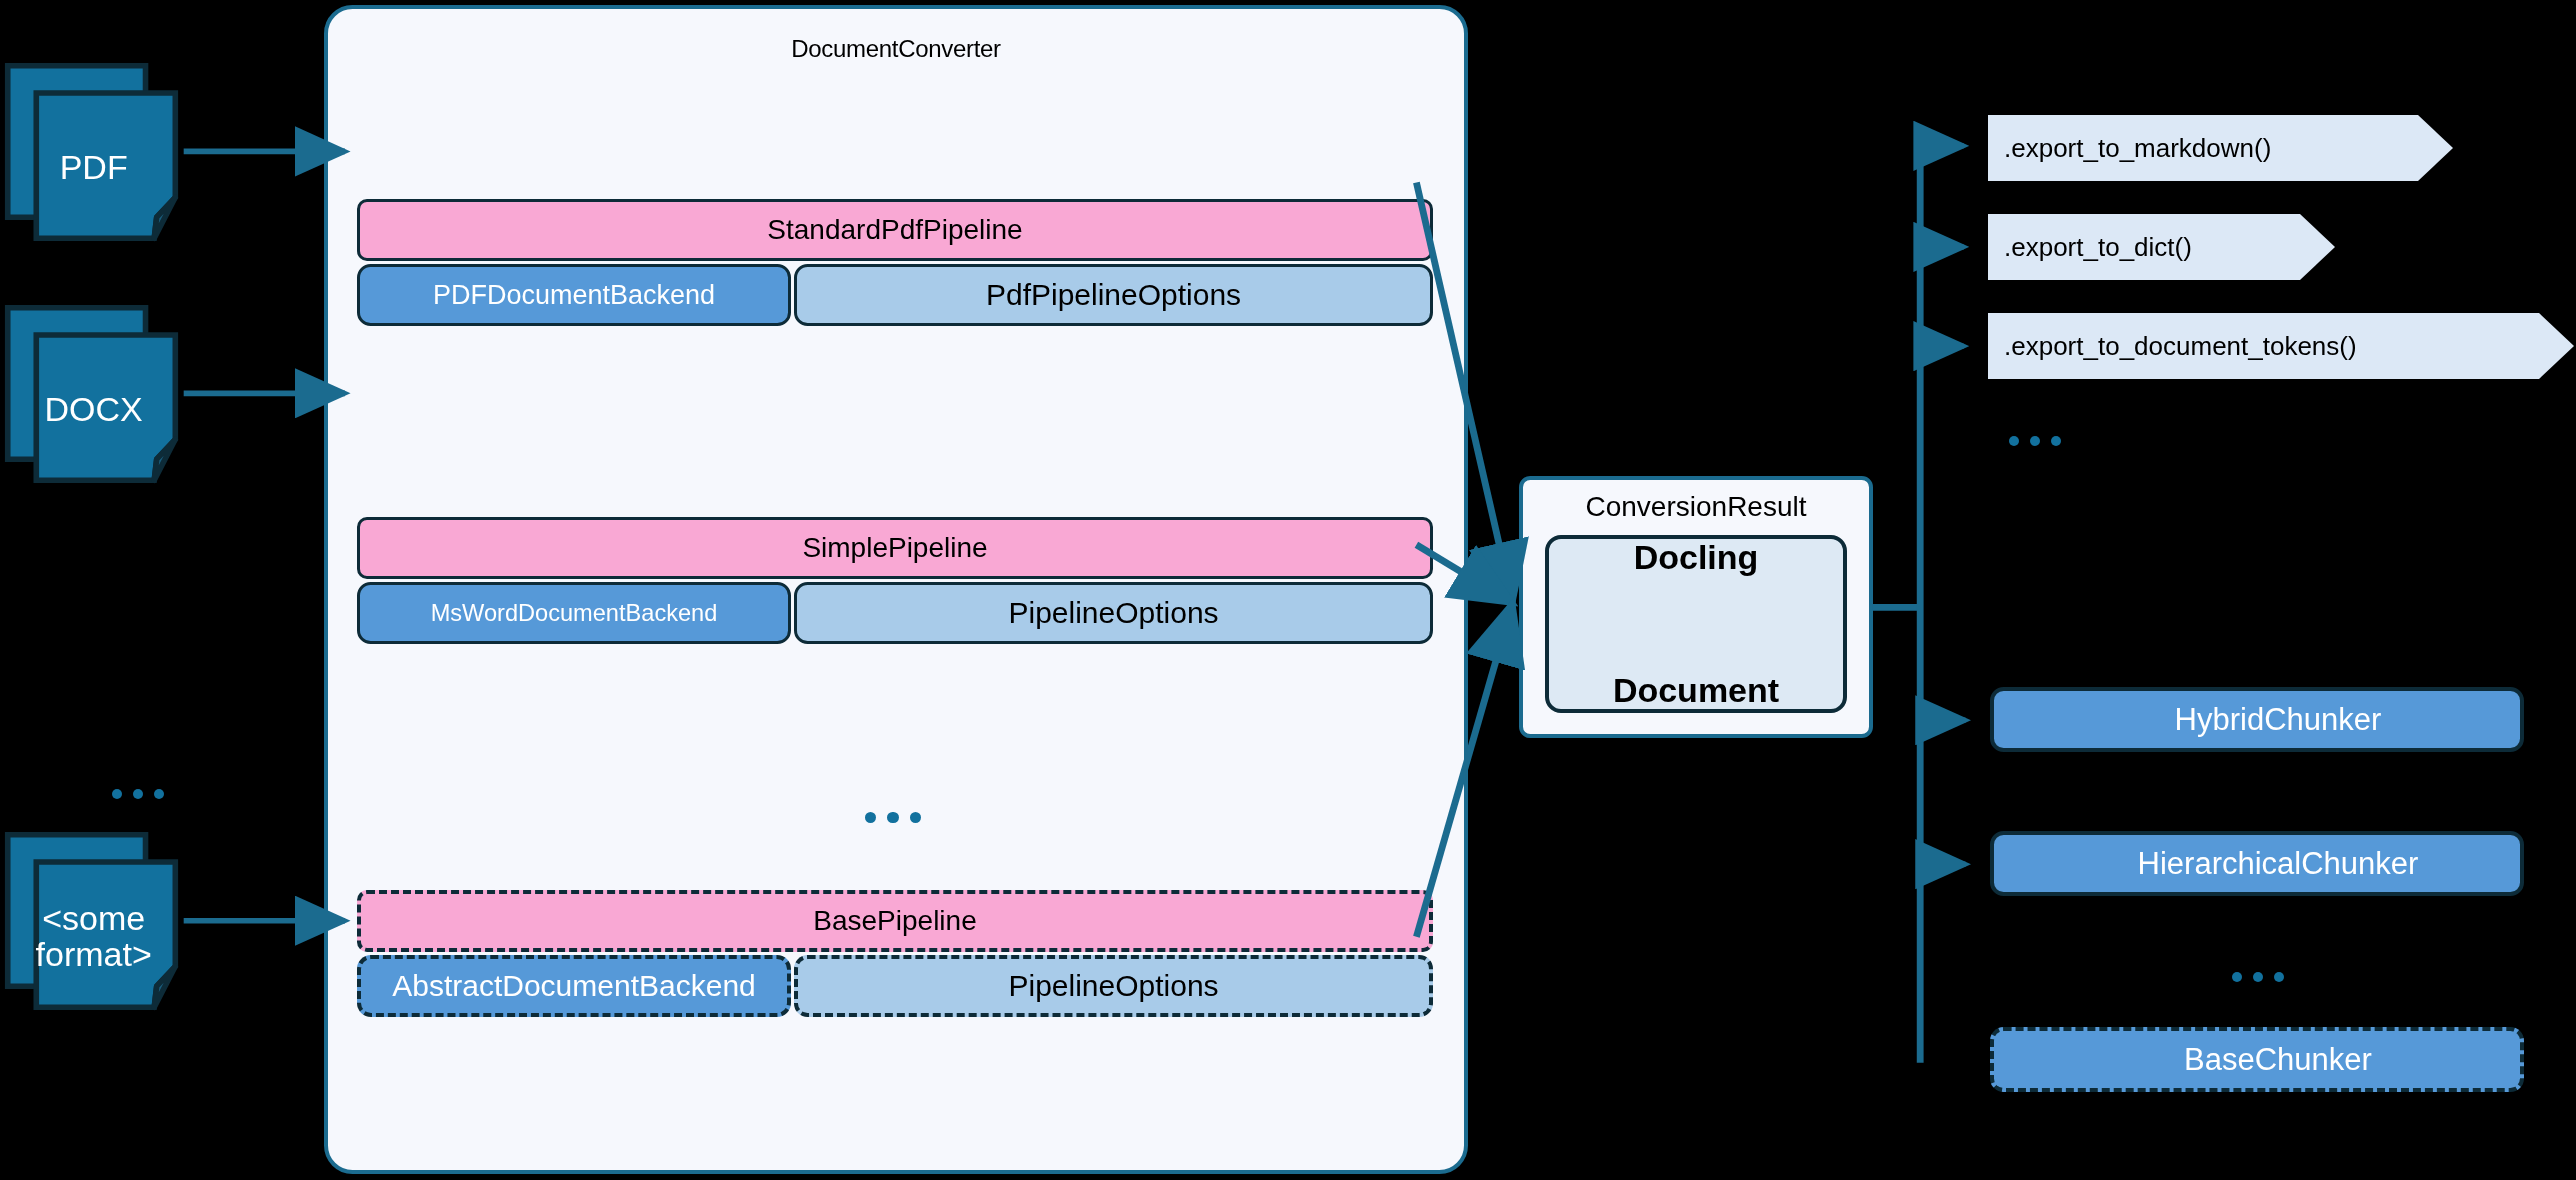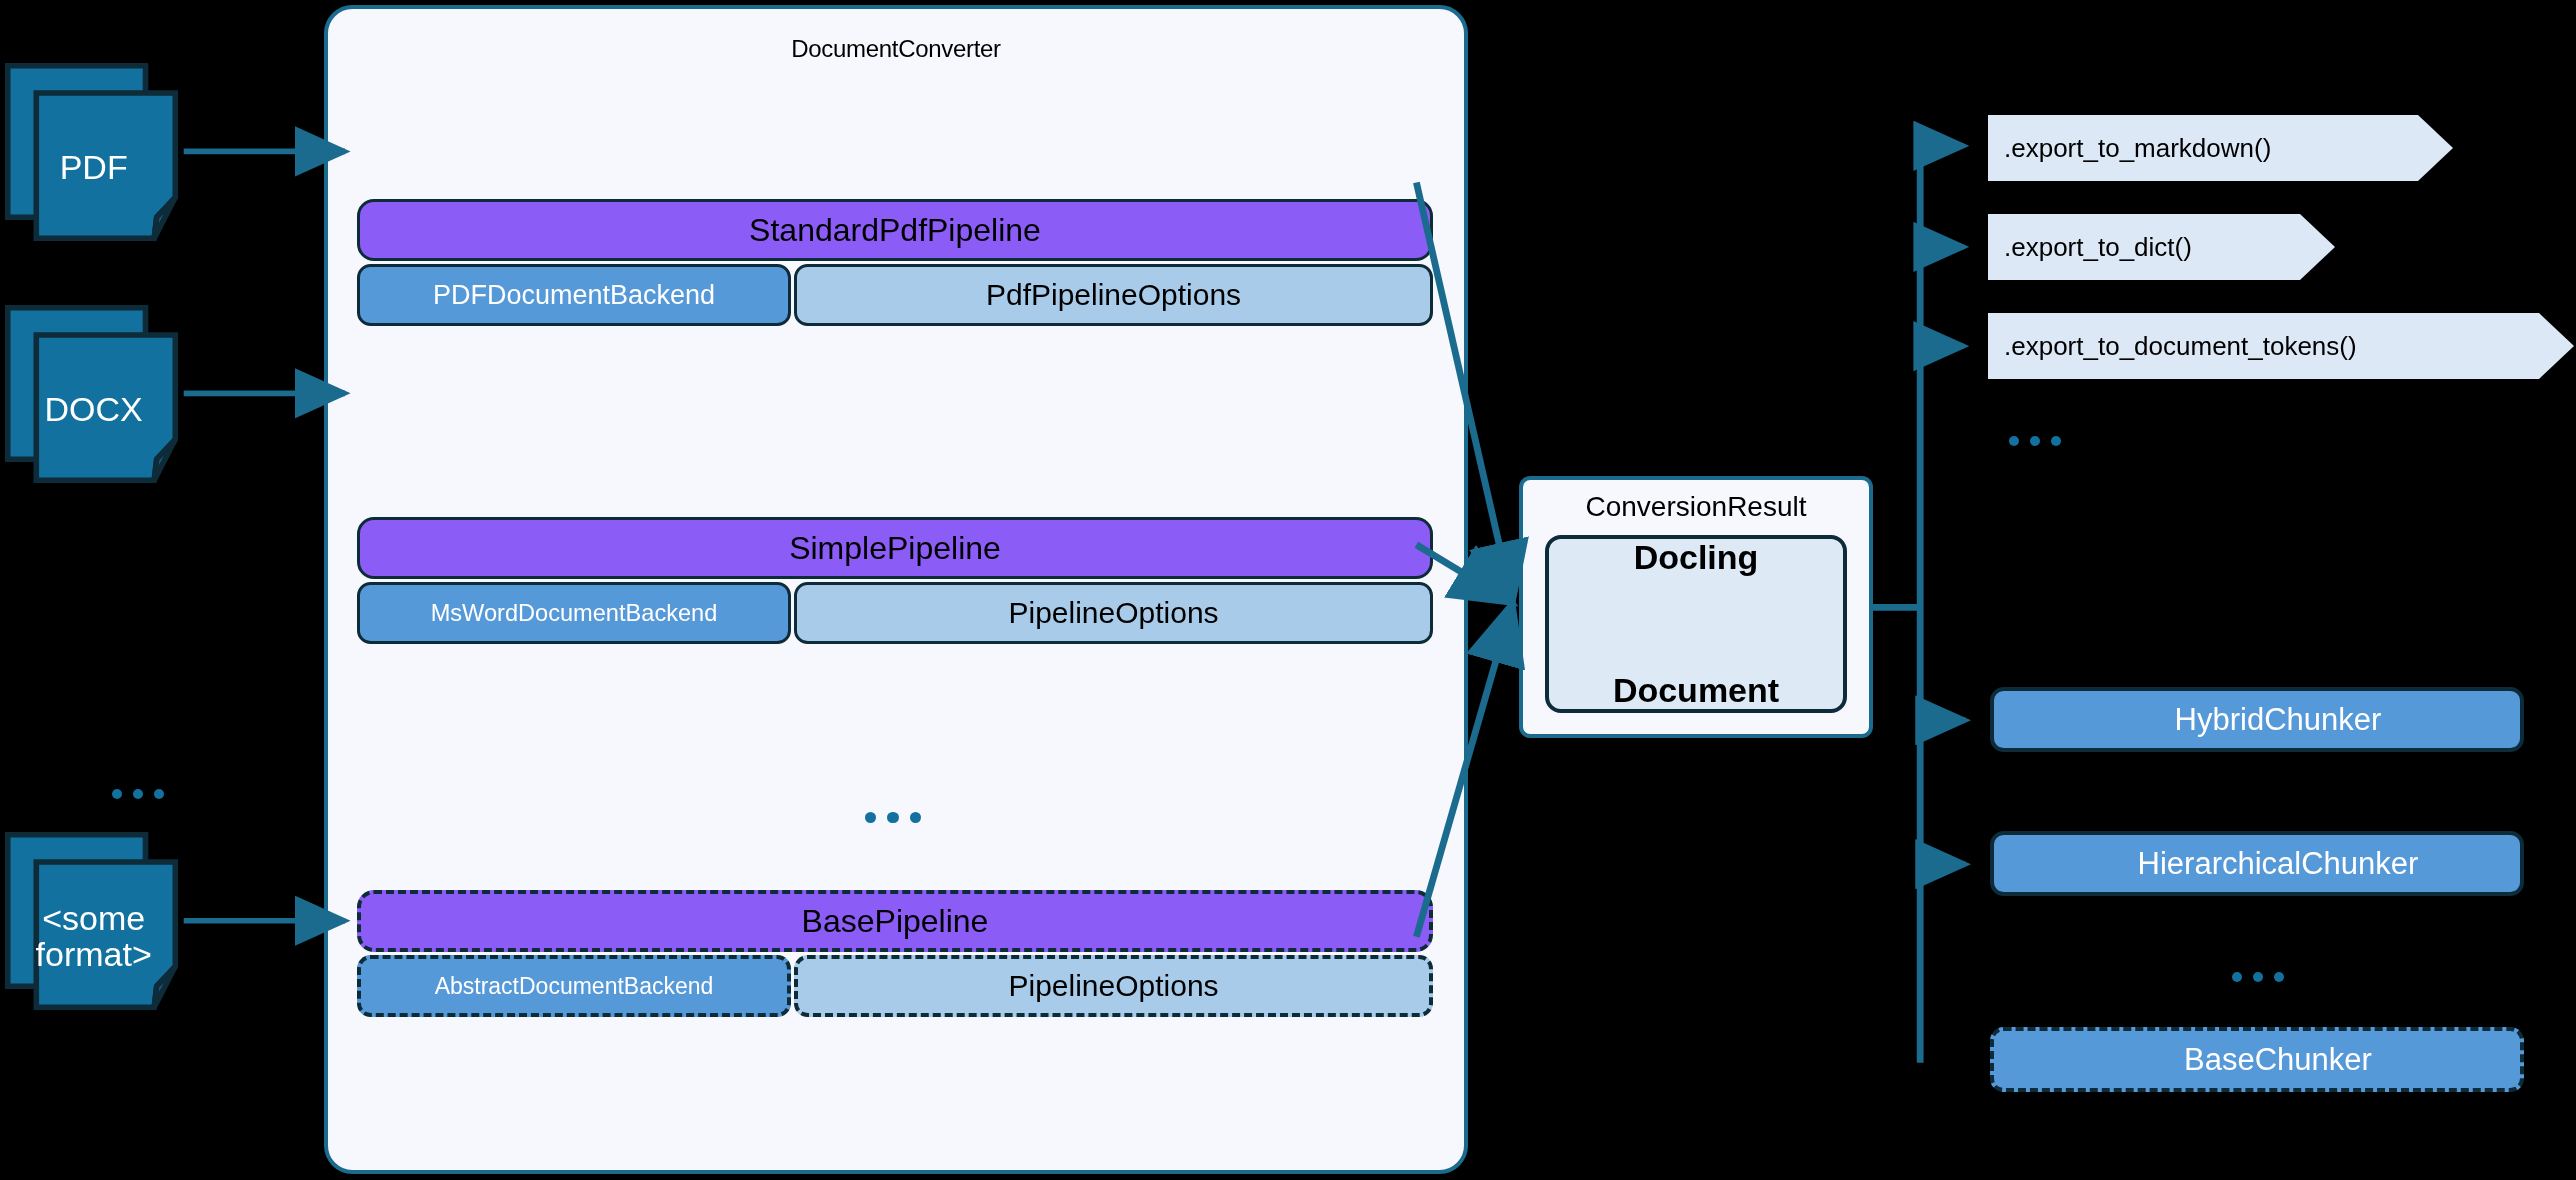--- a/index.html
+++ b/index.html
@@ -89,28 +89,28 @@
 
   
   .pipe-group {
     position: absolute;
     left: 29px;
     width: 1076px;
   }
   .pipe-head {
     position: relative;
     height: 62px;
-    background: #8b5cf6;
+    background: #f9a8d4;
     border: 3.7px solid #0d2b38;
-    border-radius: 17px;
+    border-radius: 10px;
     box-sizing: border-box;
     display: flex;
     align-items: center;
     justify-content: center;
-    font-size: 32px;
+    font-size: 28px;
     color: #000000;
   }
   .pipe-row {
     position: relative;
     display: flex;
     margin-top: 3.1px;
     height: 62px;
     text-align: center;
   }
   .pipe-backend {
@@ -138,21 +138,21 @@
     justify-content: center;
     color: #000000;
     font-size: 30px;
   }
   .abstract .pipe-head,
   .abstract .pipe-backend,
   .abstract .pipe-options {
     border-style: dashed;
     border-width: 4.3px;
   }
-  .abstract .pipe-backend { font-size: 23px; }
+  .abstract .pipe-backend { font-size: 30px; border-radius: 14px; }
 
   
   #conv-result {
     position: absolute;
     left: 1519px;
     top: 476px;
     width: 354px;
     height: 262px;
     background: #f6f8fd;
     border: 4.3px solid #1b6b8f;

